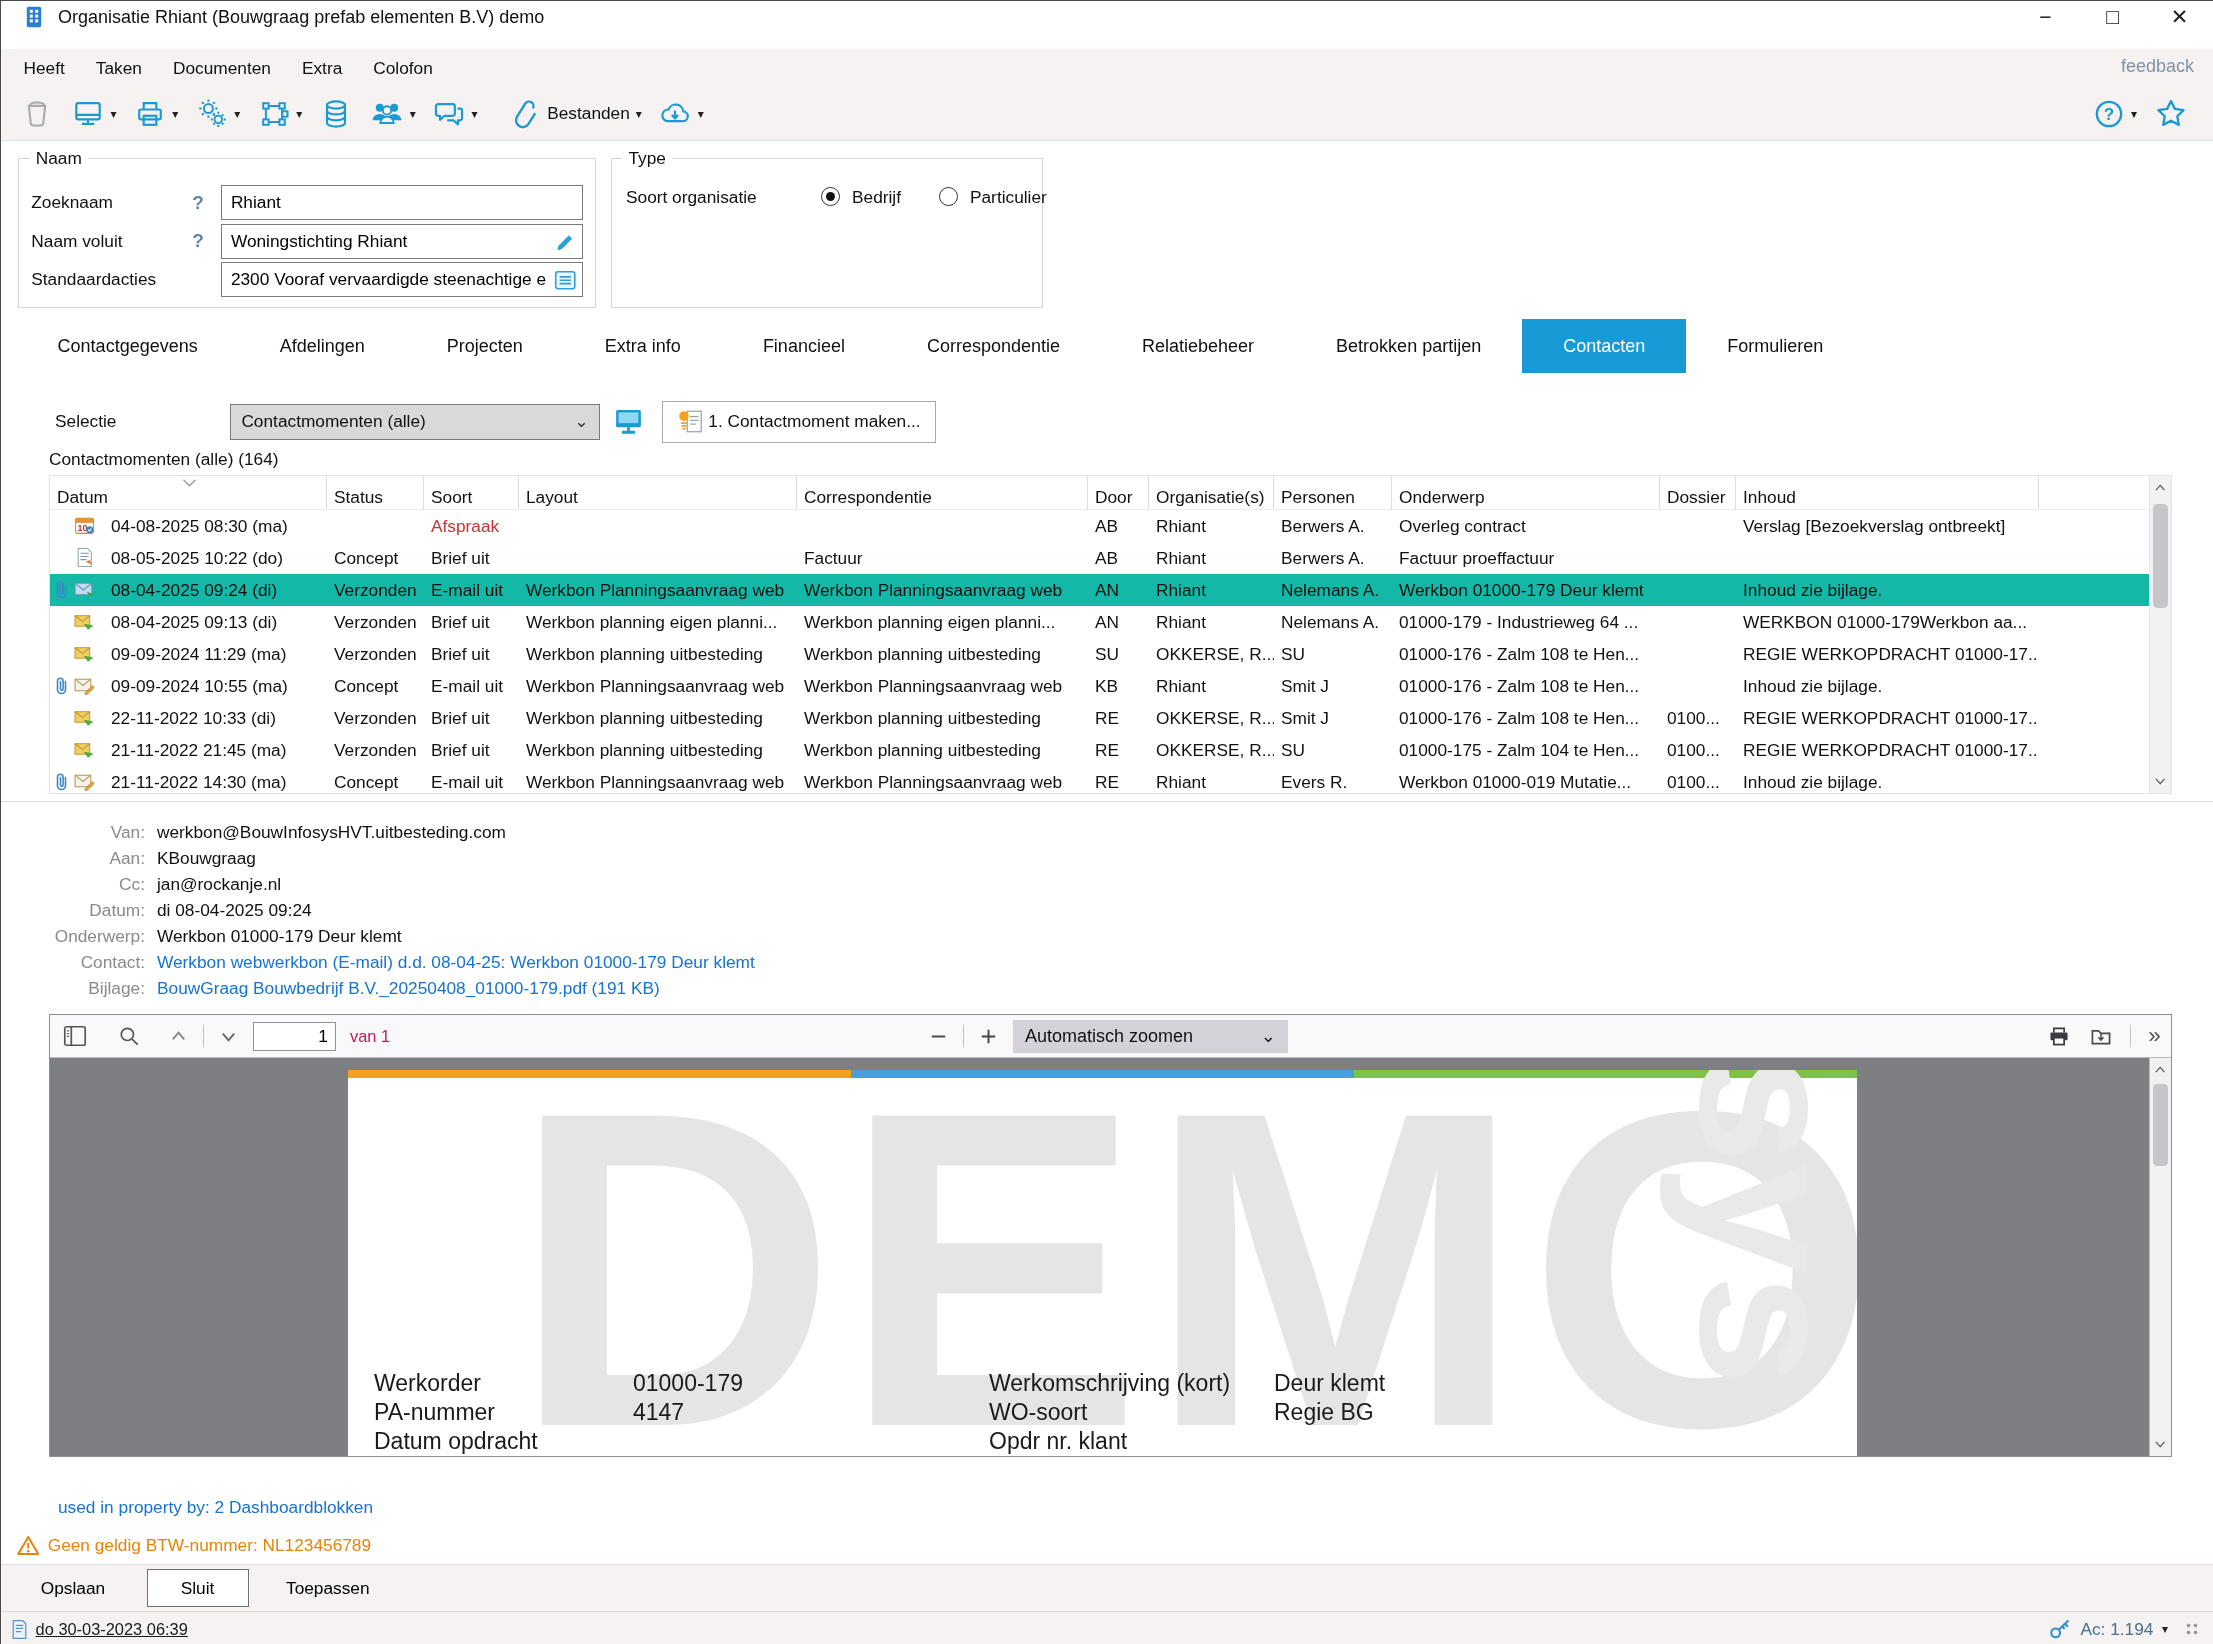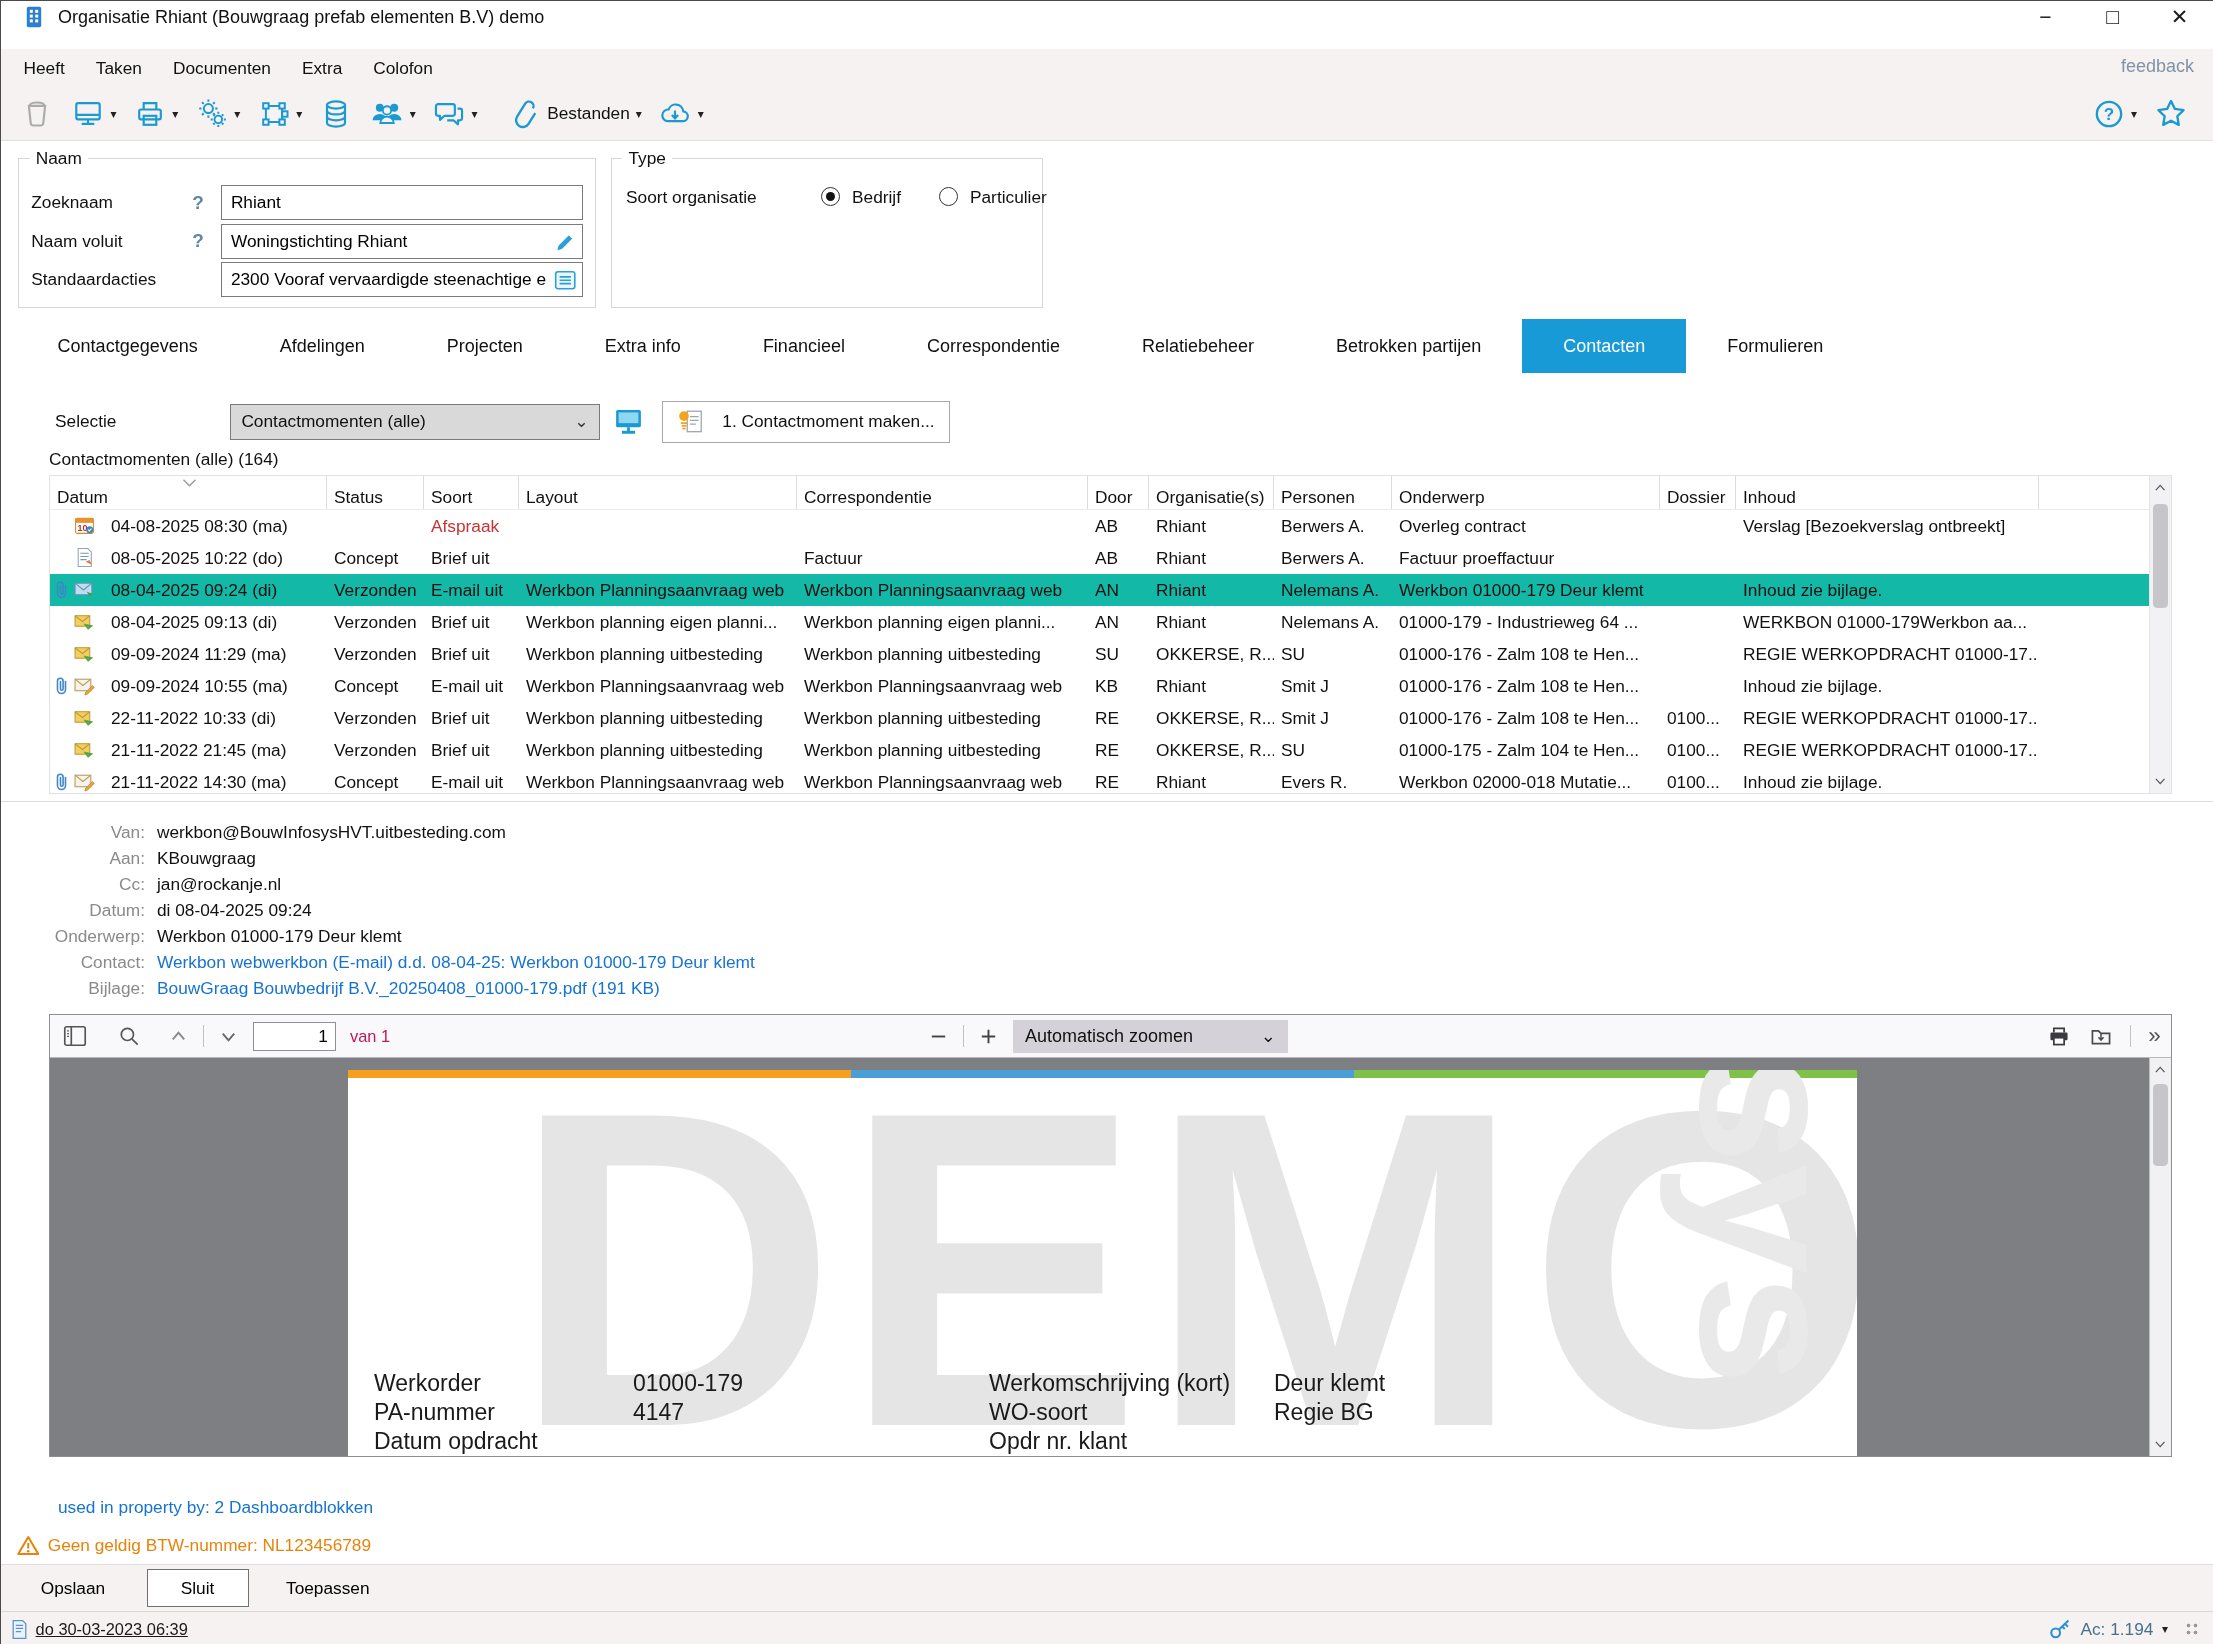--- a/index.html
+++ b/index.html
@@ -52,21 +52,21 @@
   .tabs{position:absolute; top:318px; left:15.6px; height:54px; display:flex; align-items:stretch}
   .tab{display:flex; align-items:center; justify-content:center; padding:0 41px; font-size:18px; white-space:nowrap}
   .tab[data-active="1"]{background:var(--tabblue); color:#fff}
 
   
   .selrow{position:absolute; top:399px; left:54px; height:43px; display:flex; align-items:center}
   .sel-label{width:175px; flex:none}
   .dropdown{width:370px; height:36px; background:#d9d9d9; border:0.9px solid #7b7b7b; display:flex; align-items:center; padding:0 10.4px; font-size:17.3px}
   .dropdown .dchev{margin-left:auto; color:#333}
   .mon-small{margin-left:12px}
-  .cm-btn{margin-left:17.3px; height:42px; background:#fff; border:0.9px solid #a9a9a9; display:flex; align-items:center; gap:17px; padding:0 14px; font-size:17.3px; white-space:nowrap}
+  .cm-btn{margin-left:17.3px; height:42px; background:#fff; border:0.9px solid #a9a9a9; display:flex; align-items:center; gap:3px; padding:0 14px; font-size:17.3px; white-space:nowrap}
 
   
   .tbltitle{position:absolute; top:448px; left:48px; font-size:17.3px}
   .tablebox{position:absolute; top:474px; left:48px; width:2123px; height:319px; border:0.9px solid #e2e2e2; display:flex; background:#fff}
   .tmain{flex:1; display:flex; flex-direction:column; overflow:hidden}
   .thead{display:flex; height:35px; border-bottom:0.9px solid #ececec; position:relative}
   .th{padding:10.4px 0 0 7px; font-size:17.3px; line-height:22.5px; white-space:nowrap; overflow:hidden; border-right:0.9px solid #dcdcdc}
   .sortchev{position:absolute; left:130px; top:1.7px; width:19px; height:10.4px}
   .row{display:flex; height:32px; align-items:center}
   .row[data-selected="1"]{background:#14b8a6}
@@ -669,21 +669,21 @@
               </span>
             </div>
             <div class="td w-datum">21-11-2022 14:30 (ma)</div>
             <div class="td w-status">Concept</div>
             <div class="td w-soort c-soort">E-mail uit</div>
             <div class="td w-layout">Werkbon Planningsaanvraag web</div>
             <div class="td w-corr">Werkbon Planningsaanvraag web</div>
             <div class="td w-door">RE</div>
             <div class="td w-org">Rhiant</div>
             <div class="td w-pers">Evers R.</div>
-            <div class="td w-ond">Werkbon 02000-018 Mutatie...</div>
+            <div class="td w-ond">Werkbon 01000-019 Mutatie...</div>
             <div class="td w-dos">0100...</div>
             <div class="td w-inh">Inhoud zie bijlage.</div>
             <div class="td w-fill"></div>
           </div>
         </div>
     </div>
     <div class="vscroll">
       <div class="sarr">
           <svg viewBox="0 0 12 8">
             <path d="M1 7 l5-5.5 5 5.5" fill="none" stroke="#555" stroke-width="1.4"></path>

